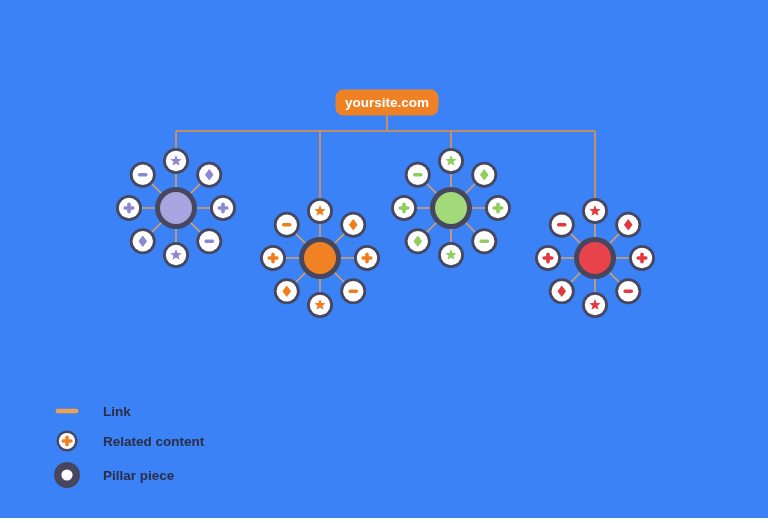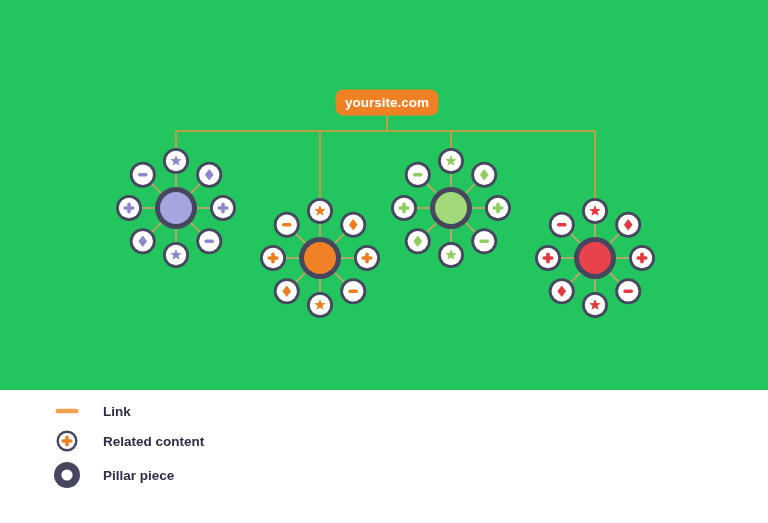--- a/index.html
+++ b/index.html
@@ -7,22 +7,22 @@
     padding: 0;
     width: 768px;
     height: 523px;
     background: #ffffff;
     overflow: hidden;
     font-family: "Liberation Sans", sans-serif;
   }
   .stage {
     position: relative;
     width: 768px;
-    height: 390px;
-    background: #22c55e;
+    height: 518px;
+    background: #3b82f6;
   }
   svg { display: block; }
   .node-label {
     font-family: "Liberation Sans", sans-serif;
     font-weight: bold;
     font-size: 13.5px;
   }
   .legend-label {
     font-family: "Liberation Sans", sans-serif;
     font-weight: bold;

